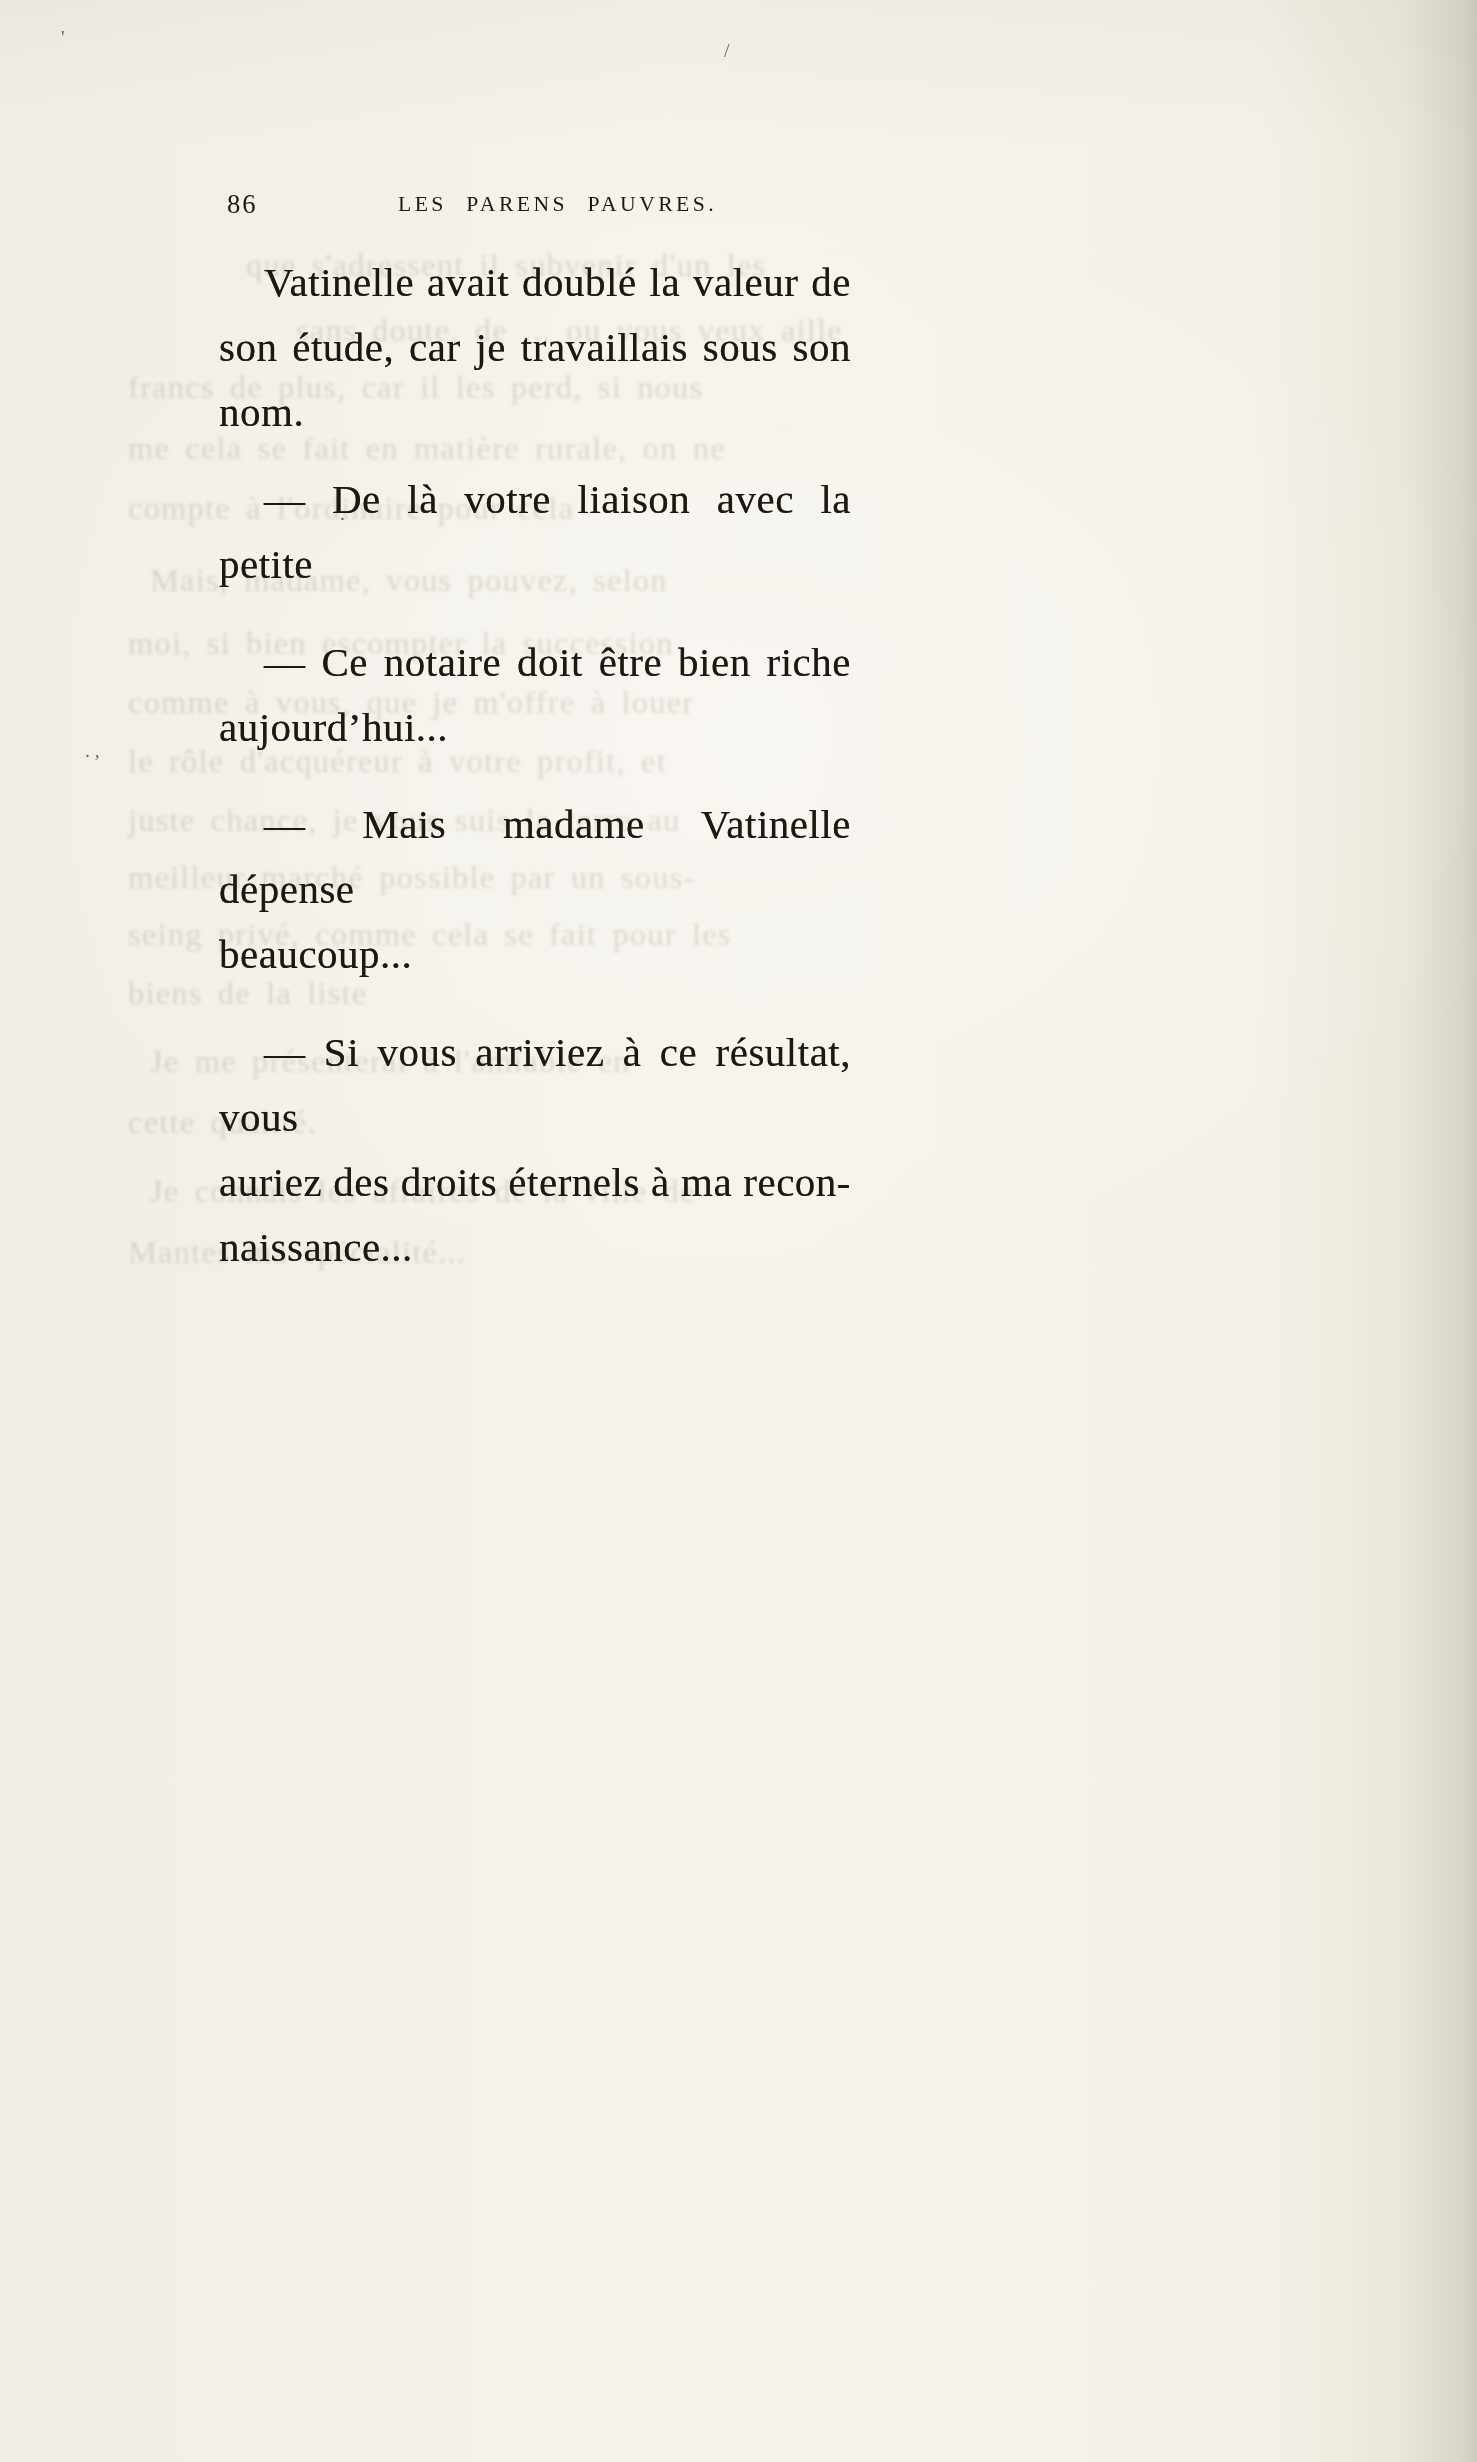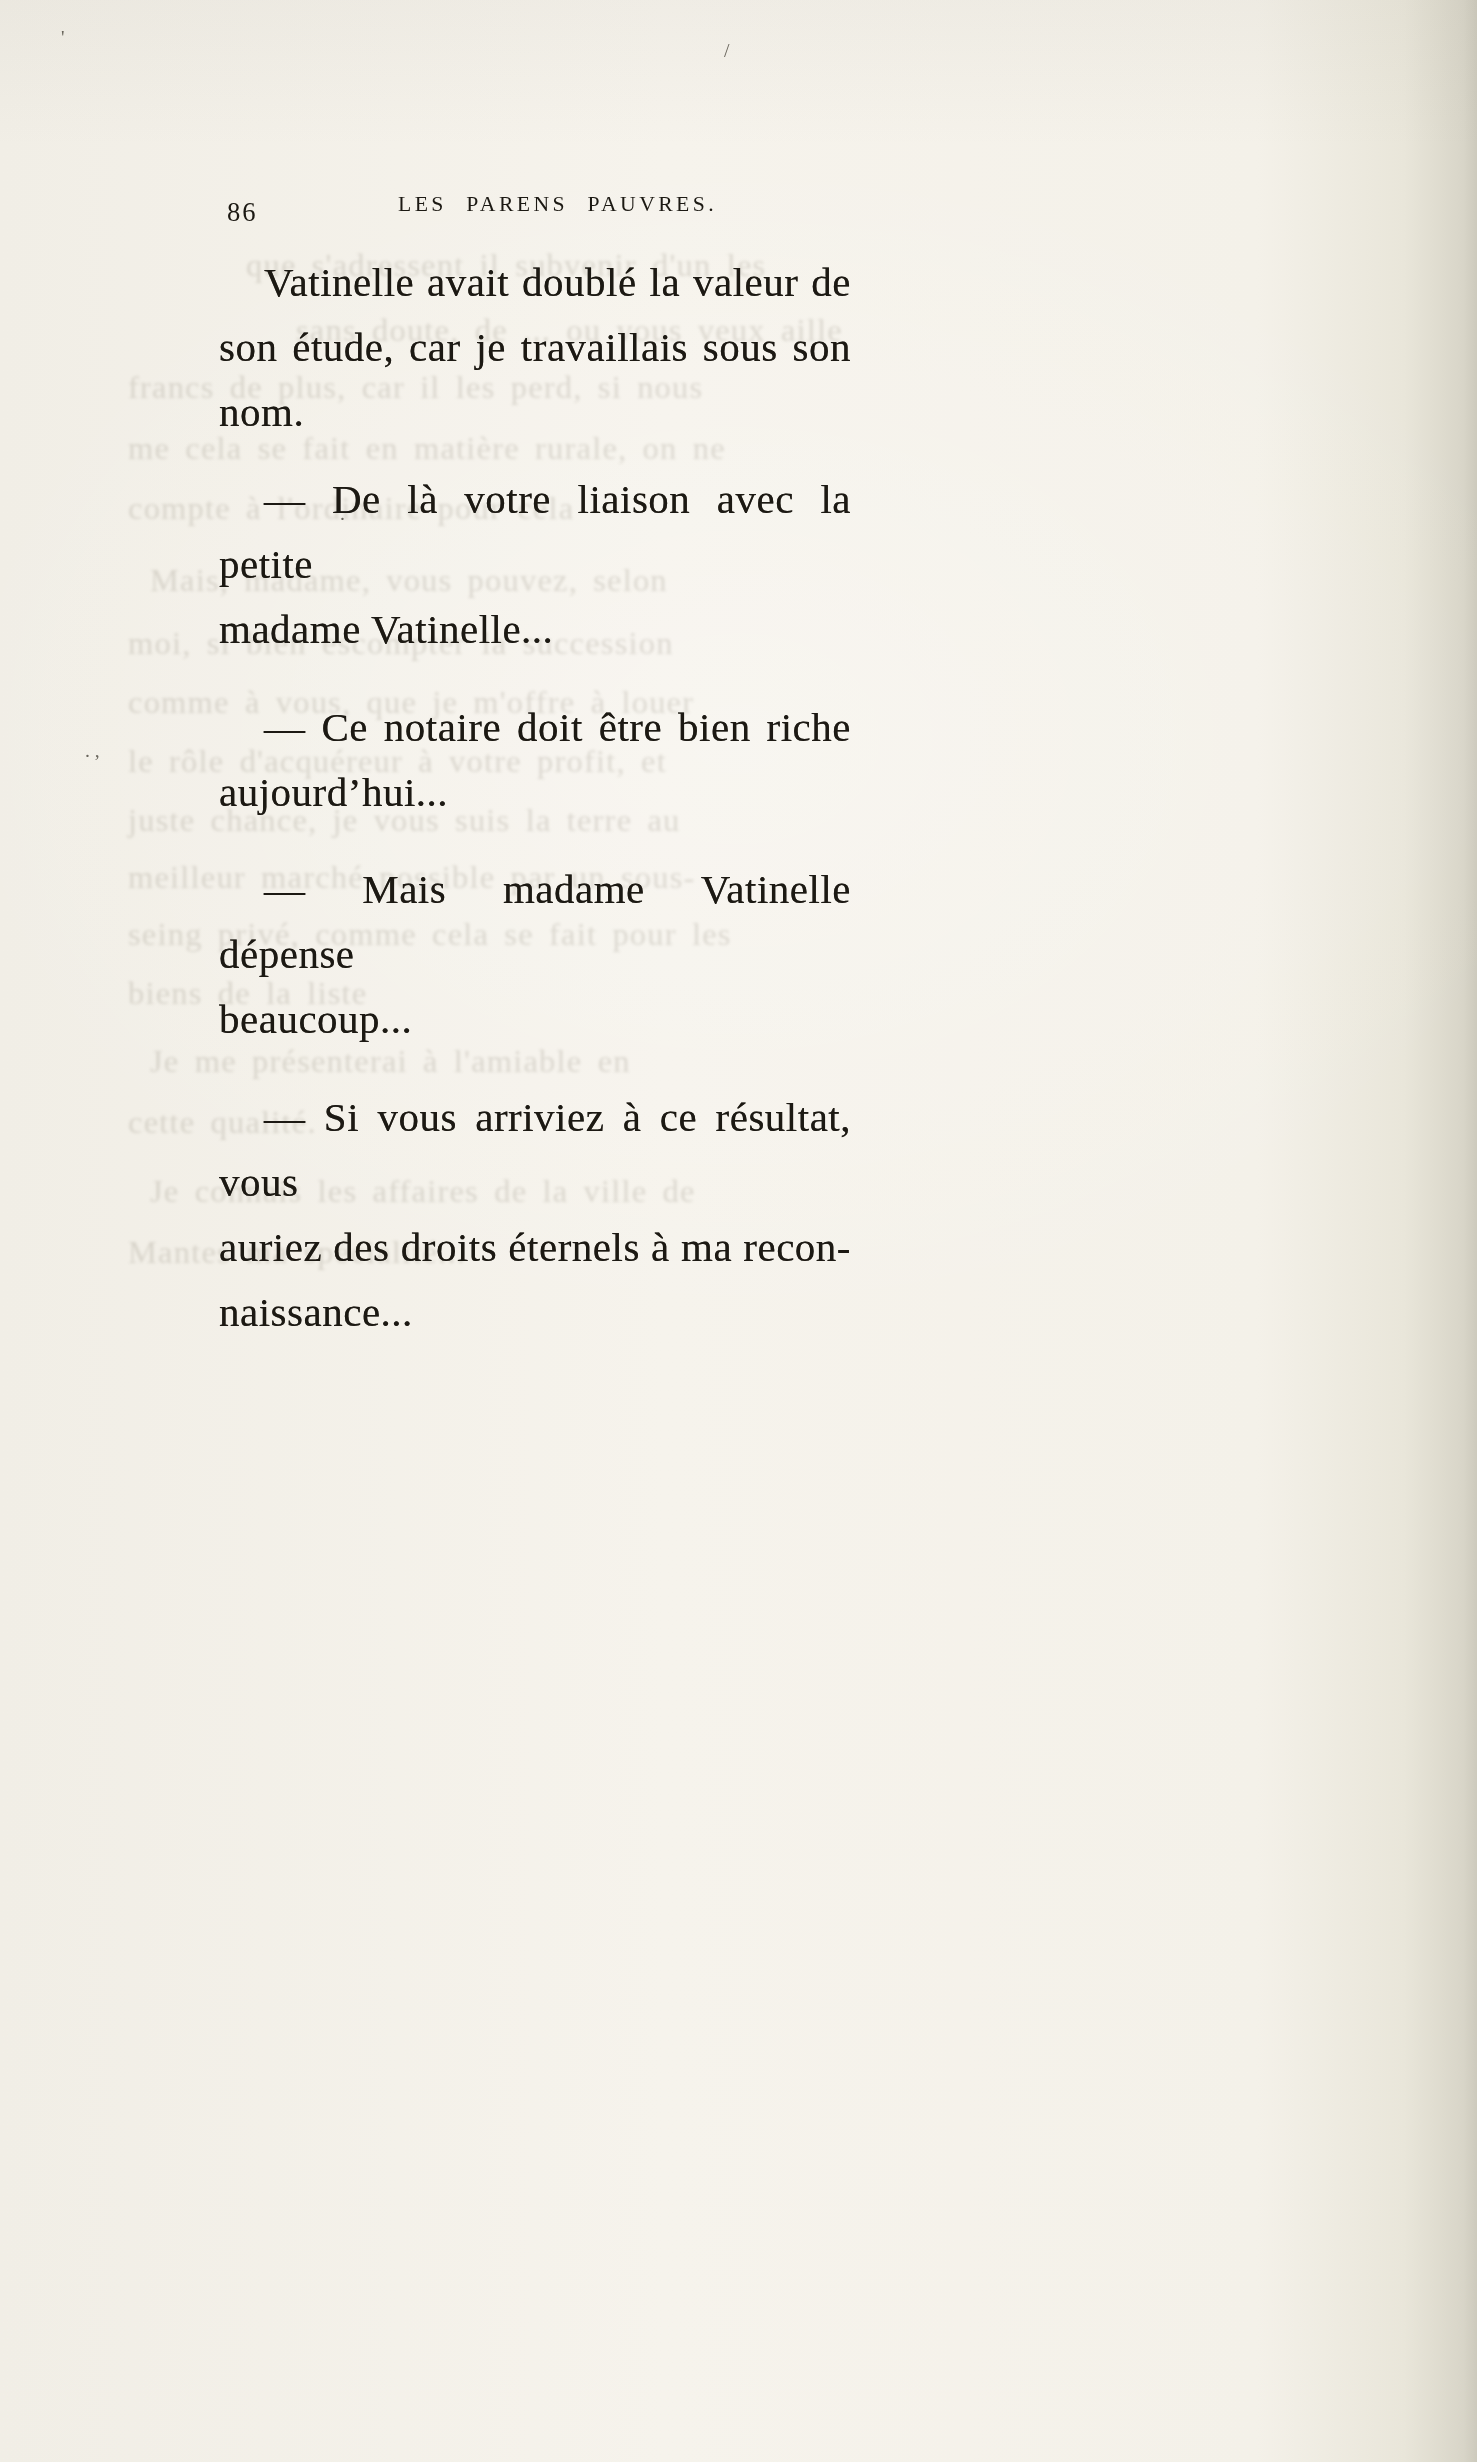--- a/index.html
+++ b/index.html
@@ -51,21 +51,21 @@
   
   .content {
     position:absolute;
     left:219px; top:187px;
     width:632px;
     z-index:3;
     color:#1c1913;
   }
   .header-row { position:relative; height:41px; margin-bottom:21.7px; }
   .pagenum {
-    position:absolute; left:7.9px; top:10px;
+    position:absolute; left:7.9px; top:2px;
     font-size:26.6px; letter-spacing:2px;
   }
   .running-title {
     position:absolute; left:45px; right:0; top:4.9px;
     text-align:center;
     font-size:21.7px;
     font-weight:400;
     letter-spacing:3.4px;
     word-spacing:10.8px;
   }
@@ -122,21 +122,20 @@
       <span class="running-title">LES PARENS PAUVRES.</span>
     </div>
     <div class="text-block">
         <div class="para">
           <div class="line first">Vatinelle avait doublé la valeur de</div>
           <div class="line">son étude, car je travaillais sous son</div>
           <div class="line last">nom.</div>
         </div>
         <div class="para">
           <div class="line first">— De là votre liaison avec la petite</div>
-          <div class="line last">madame Vatinelle...</div>
         </div>
         <div class="para">
           <div class="line first">— Ce notaire doit être bien riche</div>
           <div class="line last">aujourd’hui...</div>
         </div>
         <div class="para">
           <div class="line first">— Mais madame Vatinelle dépense</div>
           <div class="line last">beaucoup...</div>
         </div>
         <div class="para">

